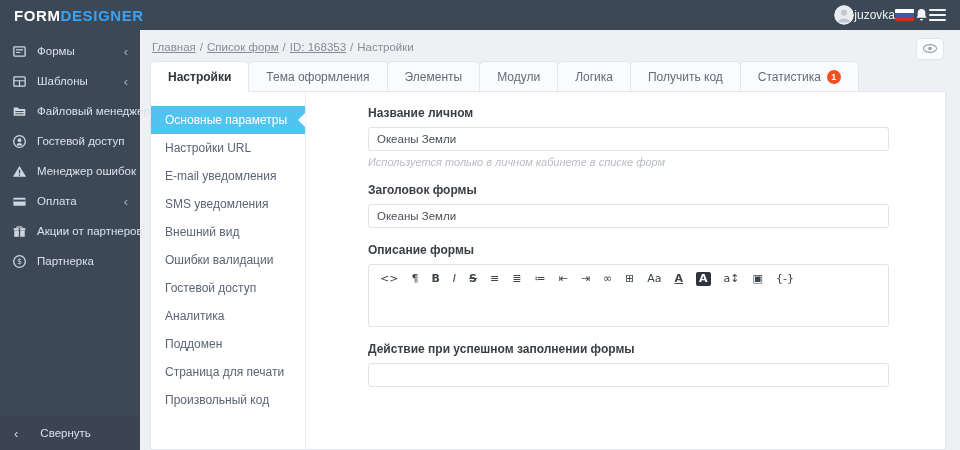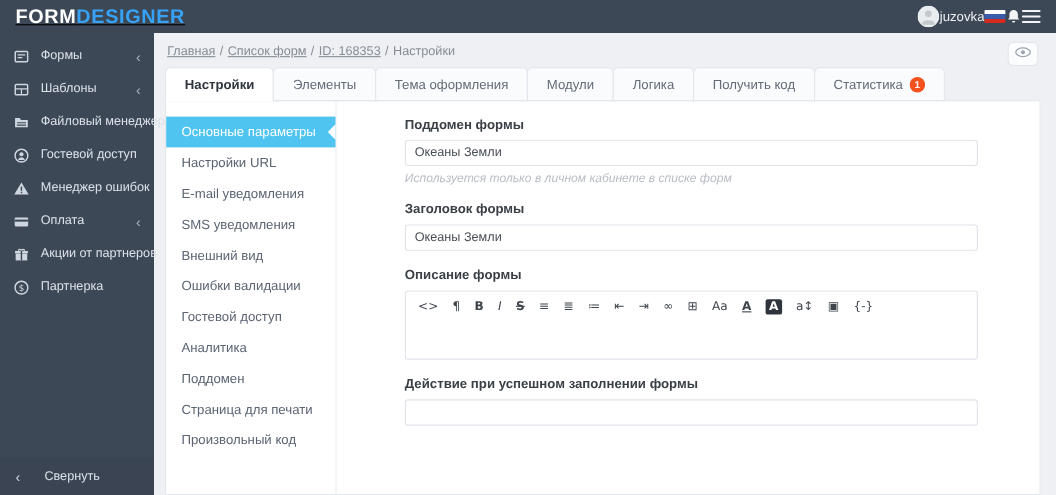--- a/index.html
+++ b/index.html
@@ -2,21 +2,21 @@
 <html><head>
 <meta charset="utf-8">
 <style>
   * { margin:0; padding:0; box-sizing:border-box; }
   html,body { width:960px; height:450px; overflow:hidden; }
   body { font-family:"Liberation Sans","DejaVu Sans",sans-serif; background:#eef0f4; position:relative; }
 
   
   .topbar { position:absolute; top:0; left:0; width:960px; height:30px; background:#3d4856;
             display:flex; align-items:center; justify-content:space-between; padding:0 14px; z-index:20; }
-  .logo { font-size:18px; font-weight:800; letter-spacing:.6px; cursor:pointer;text-decoration:underline; }
+  .logo { font-size:15px; font-weight:800; letter-spacing:.6px; cursor:pointer; }
   .logo .lg-w { color:#ffffff; }
   .logo .lg-b { color:#36a3f7; }
   .top-right { display:flex; align-items:center; gap:0; }
   .avatar { width:20px; height:20px; border-radius:50%; overflow:hidden; display:block; }
   .username { color:#eef1f4; font-size:12px; }
   .flag { width:19px; height:12px; border-radius:1px;
           background:linear-gradient(to bottom,#ffffff 33%,#3a5ba9 33% 66%,#d52b1e 66%); }
   .bell { width:15px; height:16px; display:block; }
   .burger { width:17px; height:12px; display:flex; flex-direction:column; justify-content:space-between; cursor:pointer; }
   .burger i { display:block; height:2px; background:#f2f4f6; border-radius:1px; }
@@ -202,24 +202,24 @@
           <ellipse cx="9" cy="6" rx="7.4" ry="4.4" fill="none" stroke="#9aa3ad" stroke-width="1.3"></ellipse>
           <circle cx="9" cy="6" r="2" fill="#9aa3ad"></circle>
         </svg></span>
   </div>
 
   <div class="tabs">
     <div class="tab active">
         <span>Настройки</span>
       </div>
     <div class="tab">
+        <span>Тема оформления</span>
+      </div>
+    <div class="tab">
         <span>Элементы</span>
-      </div>
-    <div class="tab">
-        <span>Тема оформления</span>
       </div>
     <div class="tab">
         <span>Модули</span>
       </div>
     <div class="tab">
         <span>Логика</span>
       </div>
     <div class="tab">
         <span>Получить код</span>
       </div>
@@ -241,21 +241,21 @@
       <div class="subnav-item">Гостевой доступ</div>
       <div class="subnav-item">Аналитика</div>
       <div class="subnav-item">Поддомен</div>
       <div class="subnav-item">Страница для печати</div>
       <div class="subnav-item">Произвольный код</div>
     </div>
 
     <div class="content">
 
       <div class="field">
-        <label class="f-label">Поддомен формы</label>
+        <label class="f-label">Название личном</label>
         <div class="input-wrap"><input class="text-input" type="text" value="Океаны Земли" style=""></div>
         <div class="hint">Используется только в личном кабинете в списке форм</div>
       </div>
 
       <div class="field">
         <label class="f-label">Заголовок формы</label>
         <div class="input-wrap"><input class="text-input" type="text" value="Океаны Земли" style=""></div>
       </div>
 
 

